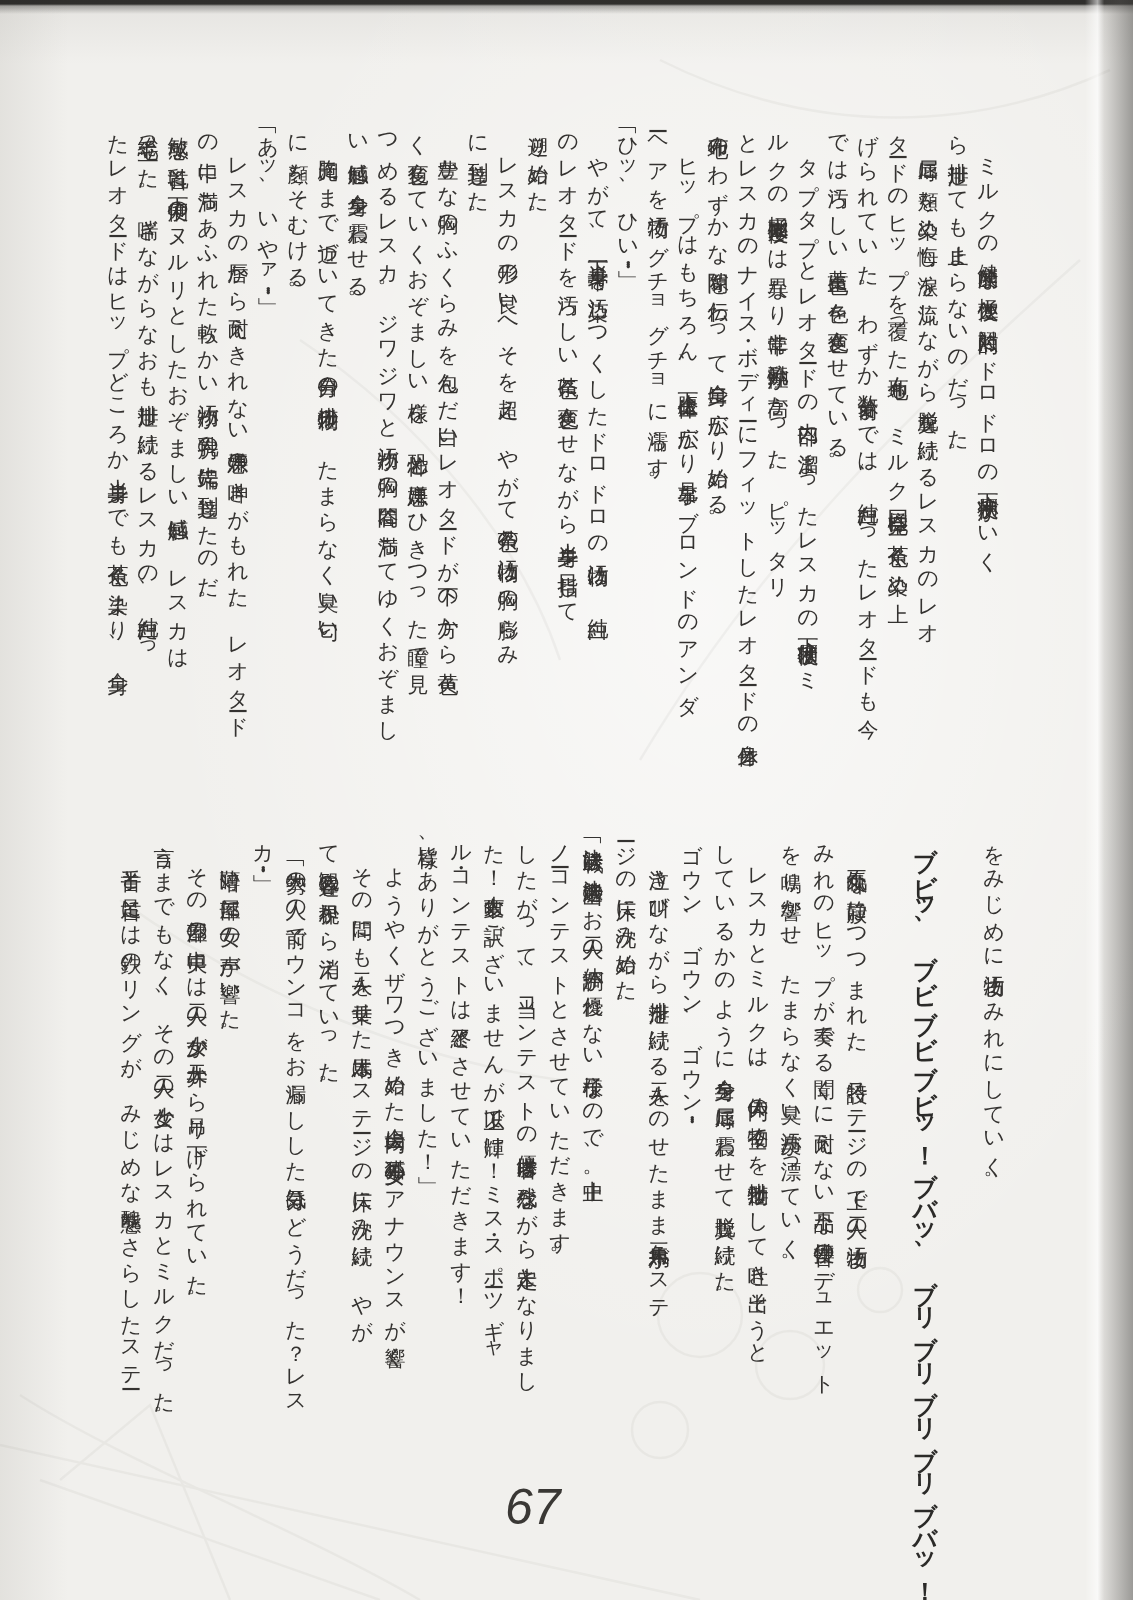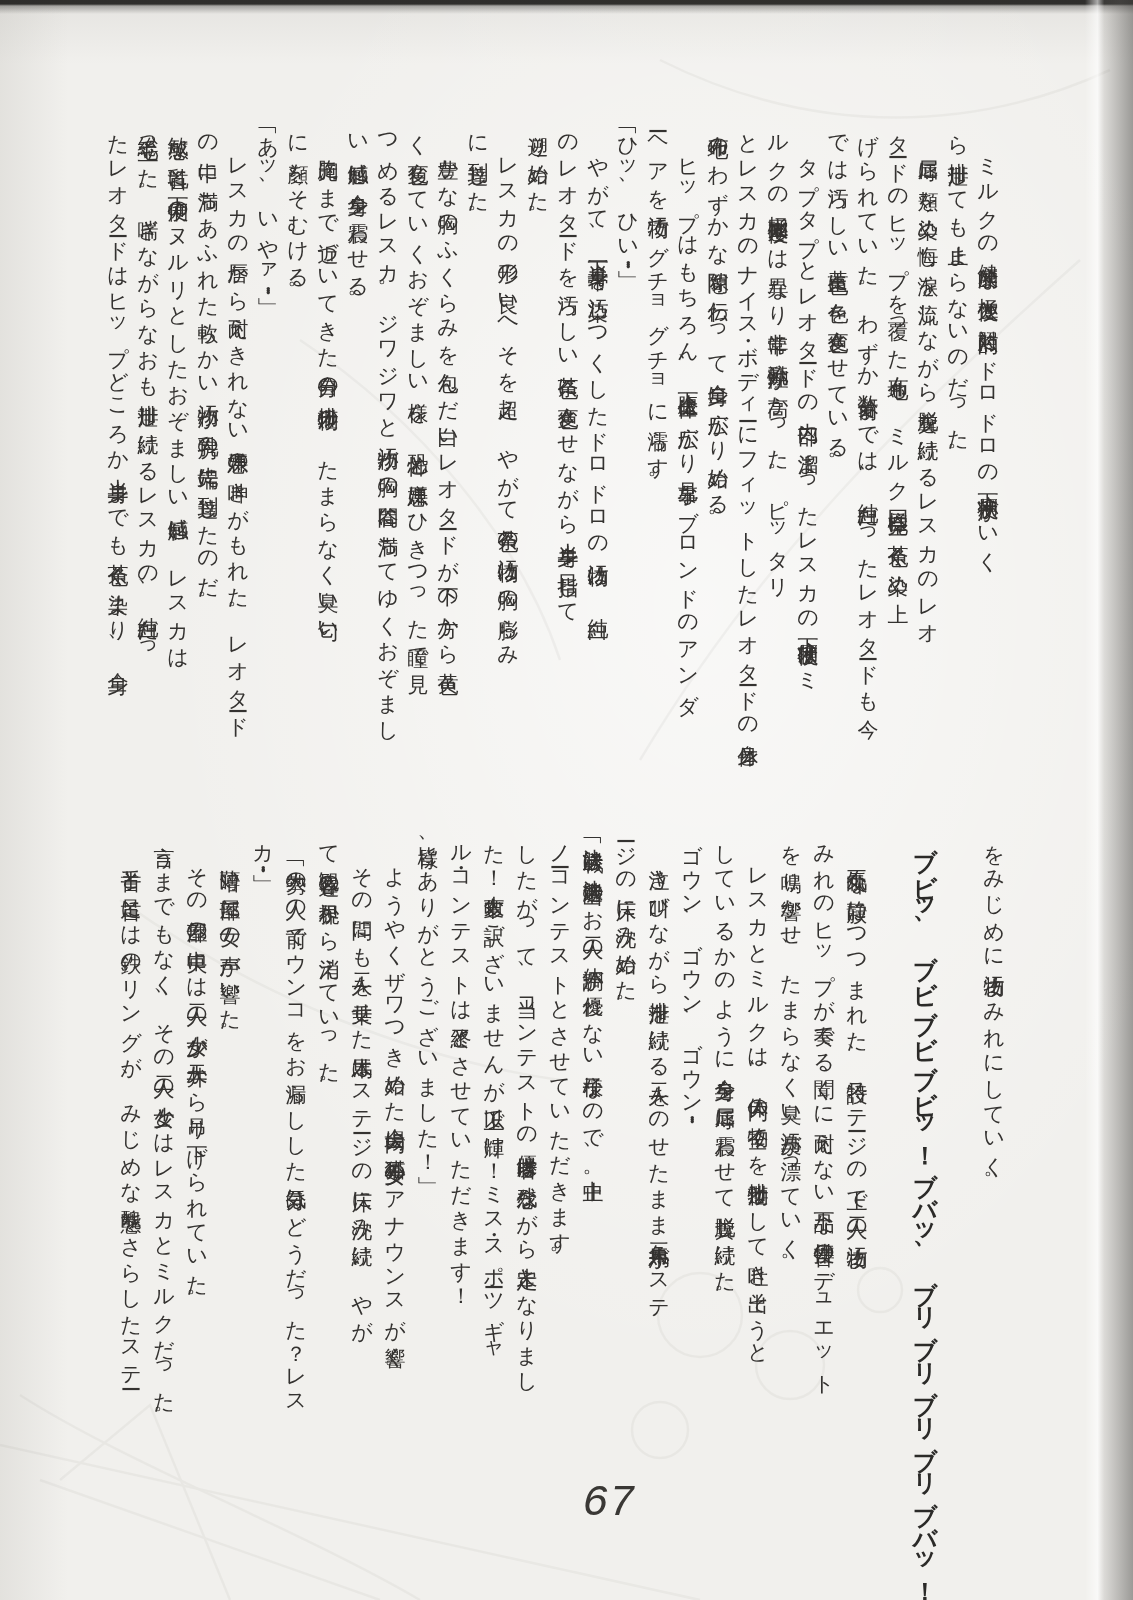--- a/index.html
+++ b/index.html
@@ -60,24 +60,24 @@
     width:44px;line-height:44px;
     margin:0 30px;
     font-size:24px;
     font-weight:bold;
     letter-spacing:0.4px;
     color:#2b2a28;
   }
   .pagenum{
     position:absolute;
     left:505px;top:1478px;width:130px;
-    text-align:right;
-    font-family:Liberation Mono, monospace;
+    text-align:left;
+    font-family:Liberation Sans, sans-serif;
     font-style:italic;
-    font-size:44px;
+    font-size:50px;
     color:#3a3835;
   }
 </style>
 </head>
 <body>
 
 <div class="page">
 
   <svg class="bleed" width="1133" height="1600" viewBox="0 0 1133 1600">
     <g fill="none" stroke="#7d7b73" stroke-width="2.5" opacity="0.07">

